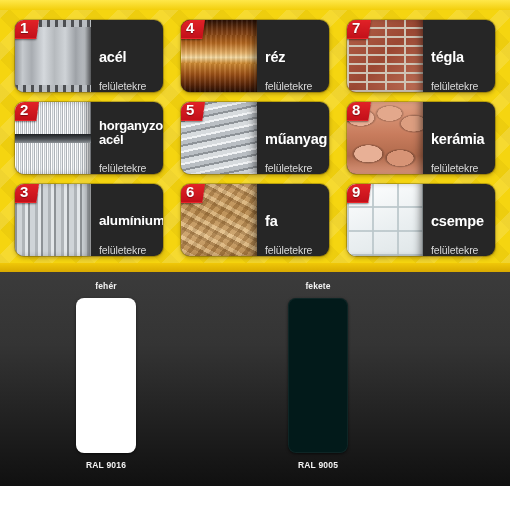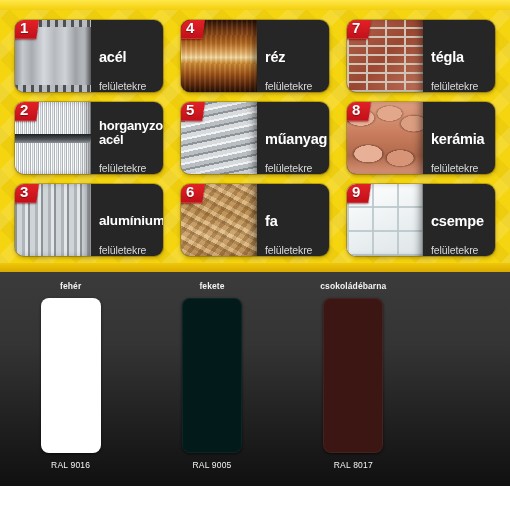--- a/index.html
+++ b/index.html
@@ -194,21 +194,21 @@
     color:#f2f2f2;font-size:8.5px;font-weight:bold;
     letter-spacing:.1px;height:13px;white-space:nowrap;
   }
   .chip{
     margin-top:4px;
     width:60px;height:155px;border-radius:8px;
     box-shadow:0 1px 3px rgba(0,0,0,.6), inset 0 0 0 1px rgba(255,255,255,.05);
   }
   .ralname{
     margin-top:7px;
-    color:#f4f4f4;font-size:8.5px;font-weight:normal;letter-spacing:.2px;
+    color:#f4f4f4;font-size:8.5px;font-weight:bold;letter-spacing:.2px;
     white-space:nowrap;
   }
 </style>
 </head>
 <body>
 
 <div id="stage">
 
   <section id="materials">
     <div class="chev"></div>
@@ -331,24 +331,19 @@
       </div>
 
       <div class="colcell">
         <div class="colname">fekete</div>
         <div class="chip" style="background:#021a1a"></div>
         <div class="ralname">RAL 9005</div>
       </div>
 
 
 
-      <div class="colcell">
-        <div class="colname">csokoládébarna</div>
-        <div class="chip" style="background:#3b1613"></div>
-        <div class="ralname">RAL 8017</div>
-      </div>
 
 
 
     </div>
   </section>
 
 </div>
 
 </body></html>

